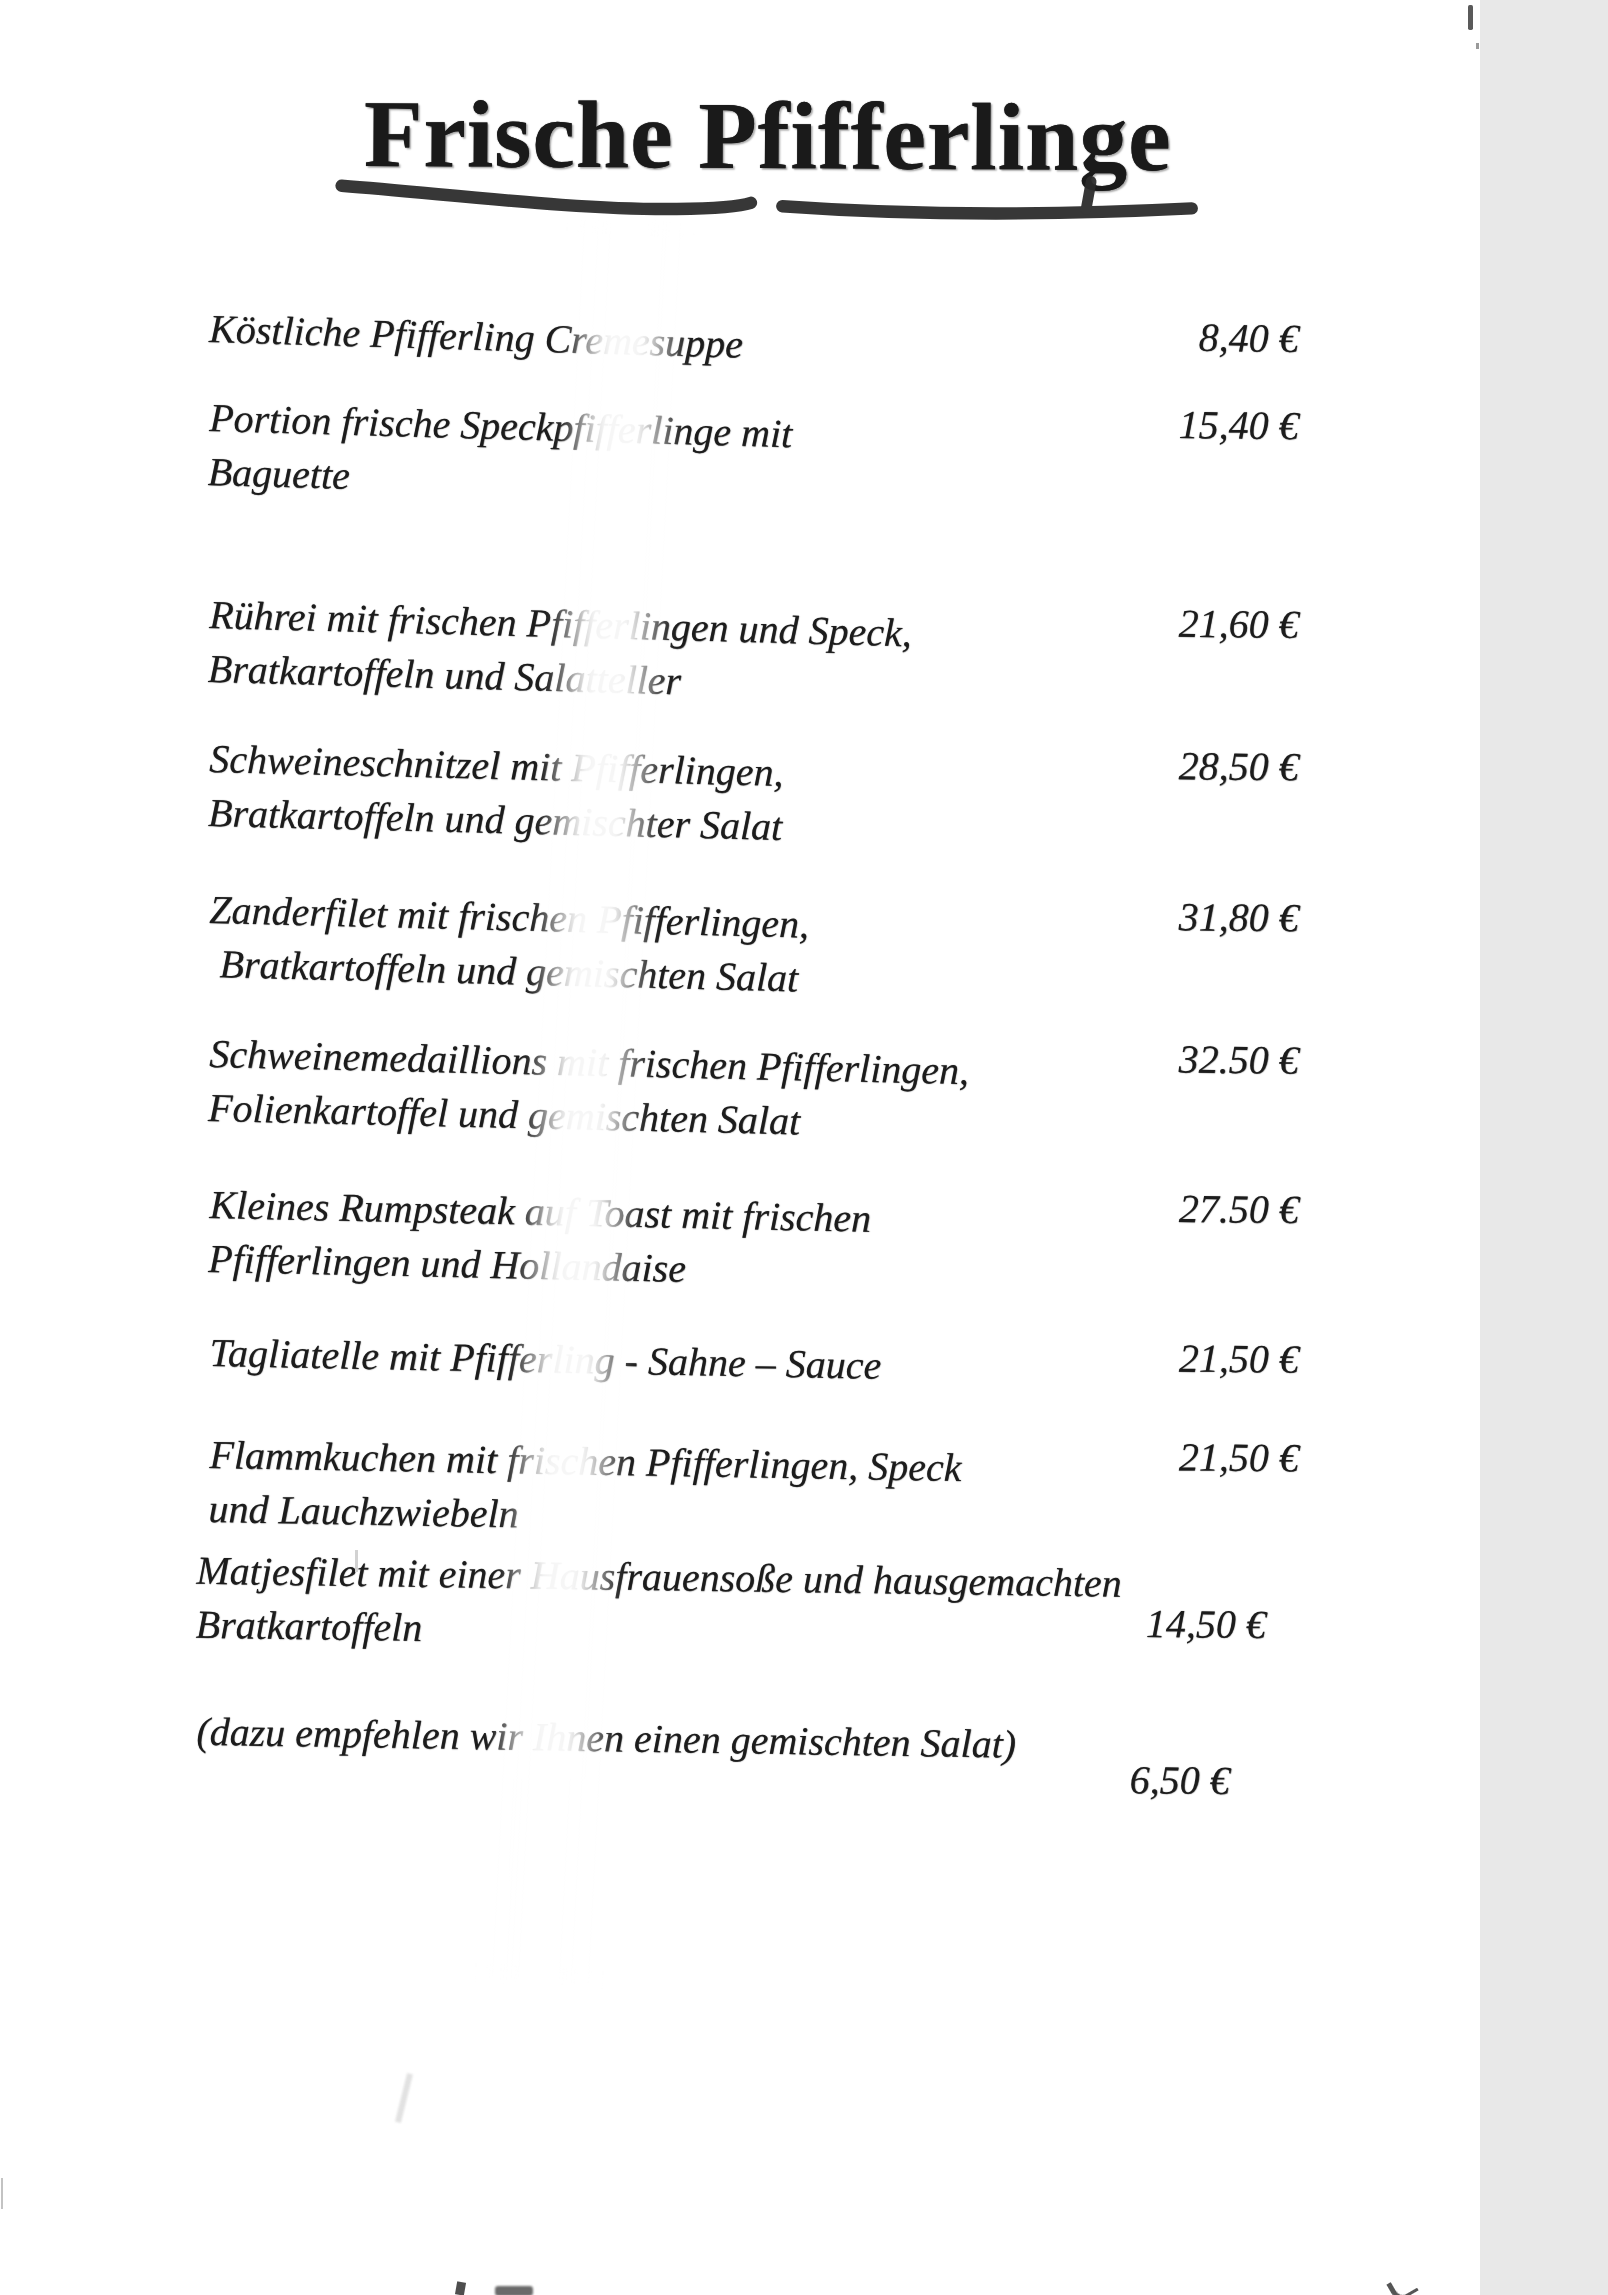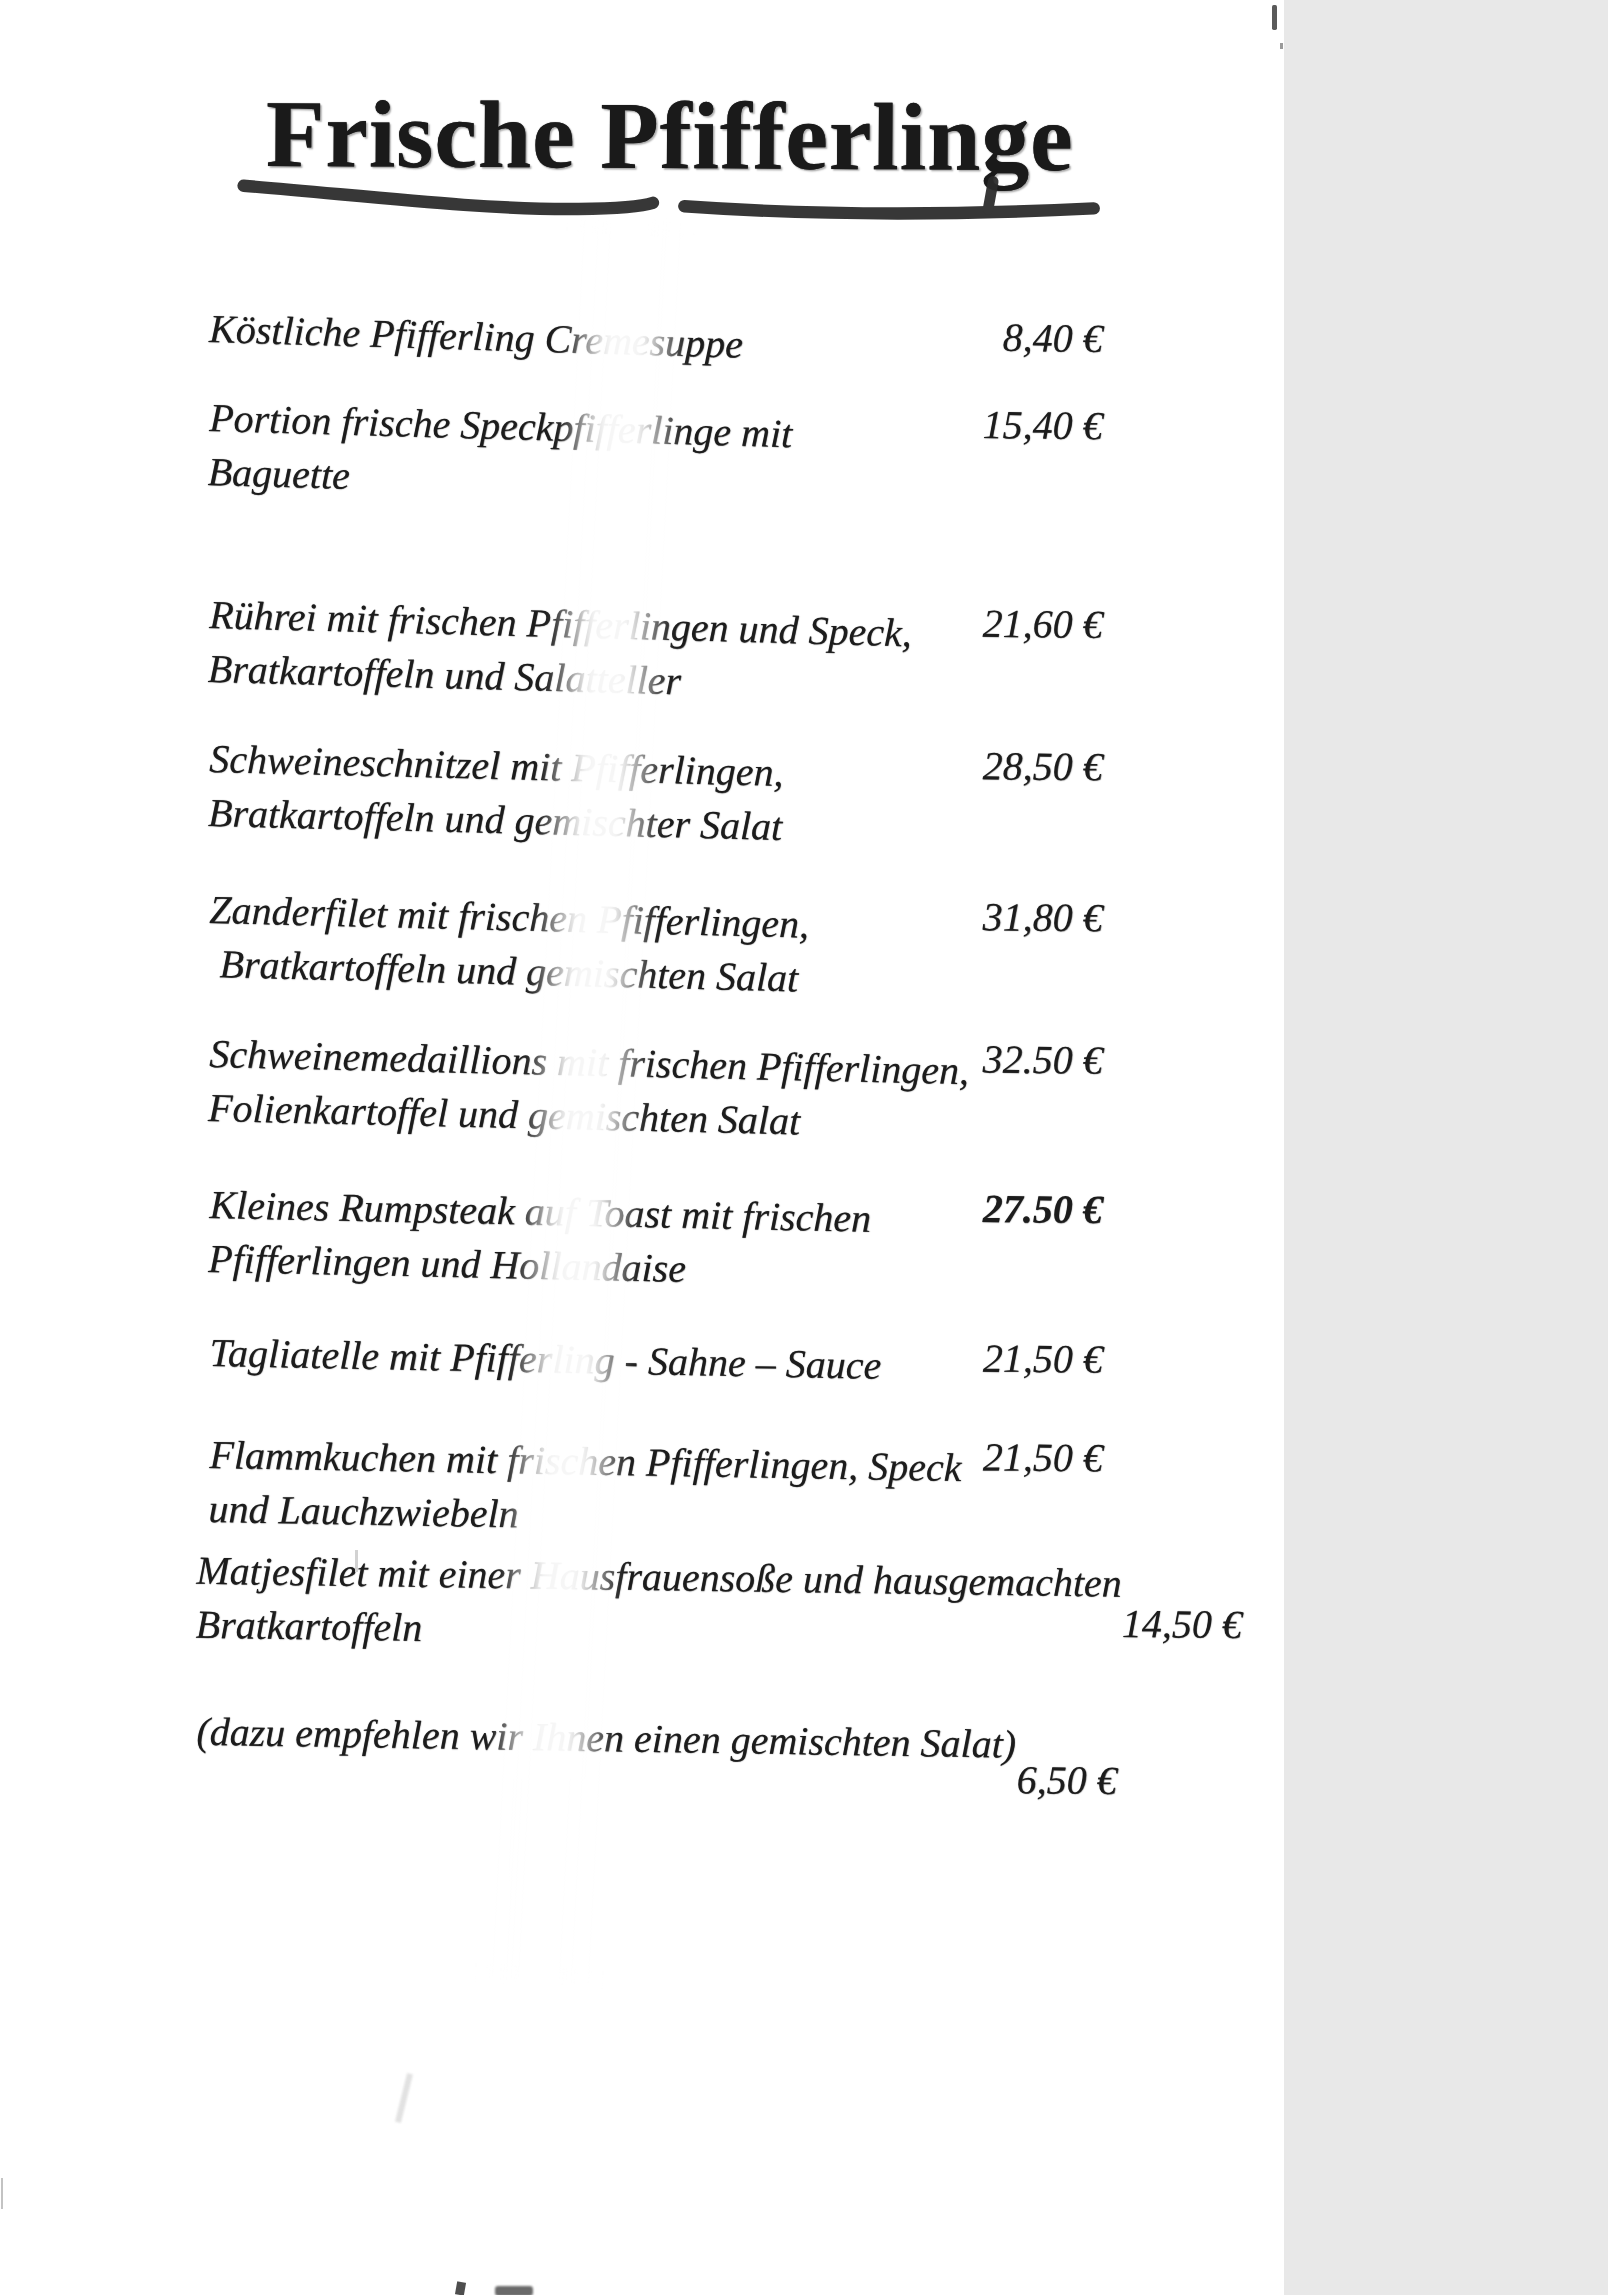--- a/index.html
+++ b/index.html
@@ -1,18 +1,18 @@
 <!DOCTYPE html>
 <html style="font-size:13.2px"><head>
 <meta charset="utf-8">
 <style>
   html,body{margin:0;padding:0;background:#e8e8e8;}
   .page{
     position:relative;
-    width:1284px;height:2295px;
+    width:1480px;height:2295px;
     background:#ffffff;
     overflow:hidden;
     font-family:"Liberation Serif","DejaVu Serif",serif;
     color:#1c1c1c;
   }
   .content{
     position:absolute;inset:0;
     padding:0 181px 0 210px;
     box-sizing:border-box;
   }
@@ -59,21 +59,21 @@
     text-shadow:0.3px 0.3px 1px rgba(25,25,25,.72);
   }
   .indent{padding-left:11.6px;}
 
   .r0{margin-top:76px;}  .r0 .item-name{transform:rotate(1.7deg);} .r0 .price{transform:rotate(.7deg) translateY(10px);}
   .r1{margin-top:35px;}  .r1 .item-name{transform:rotate(1.6deg);} .r1 .price{transform:rotate(.6deg) translateY(8.3px);}
   .r2{margin-top:89px;} .r2 .item-name{transform:rotate(1.5deg);} .r2 .price{transform:rotate(.6deg) translateY(10px);}
   .r3{margin-top:36px;}  .r3 .item-name{transform:rotate(1.4deg);} .r3 .price{transform:rotate(.5deg) translateY(8.3px);}
   .r4{margin-top:43px;}  .r4 .item-name{transform:rotate(1.4deg);} .r4 .price{transform:rotate(.5deg) translateY(8.3px);}
   .r5{margin-top:36px;}  .r5 .item-name{transform:rotate(1.3deg);} .r5 .price{transform:rotate(.5deg) translateY(6.6px);}
-  .r6{margin-top:43px;}  .r6 .item-name{transform:rotate(1.2deg);} .r6 .price{transform:rotate(.45deg) translateY(5px);font-weight:bold;}
+  .r6{margin-top:43px;}  .r6 .item-name{transform:rotate(1.2deg);} .r6 .price{transform:rotate(.45deg) translateY(5px);}
   .r7{margin-top:40px;}  .r7 .item-name{transform:rotate(1.1deg);} .r7 .price{transform:rotate(.45deg) translateY(6.6px);}
   .r8{margin-top:48px;}  .r8 .item-name{transform:rotate(1.0deg);} .r8 .price{transform:rotate(.4deg) translateY(3.3px);}
 
   
   .other-heading-wrap{
     margin-top:129px;
     text-align:center;
   }
   .other-heading{
     display:inline-block;

